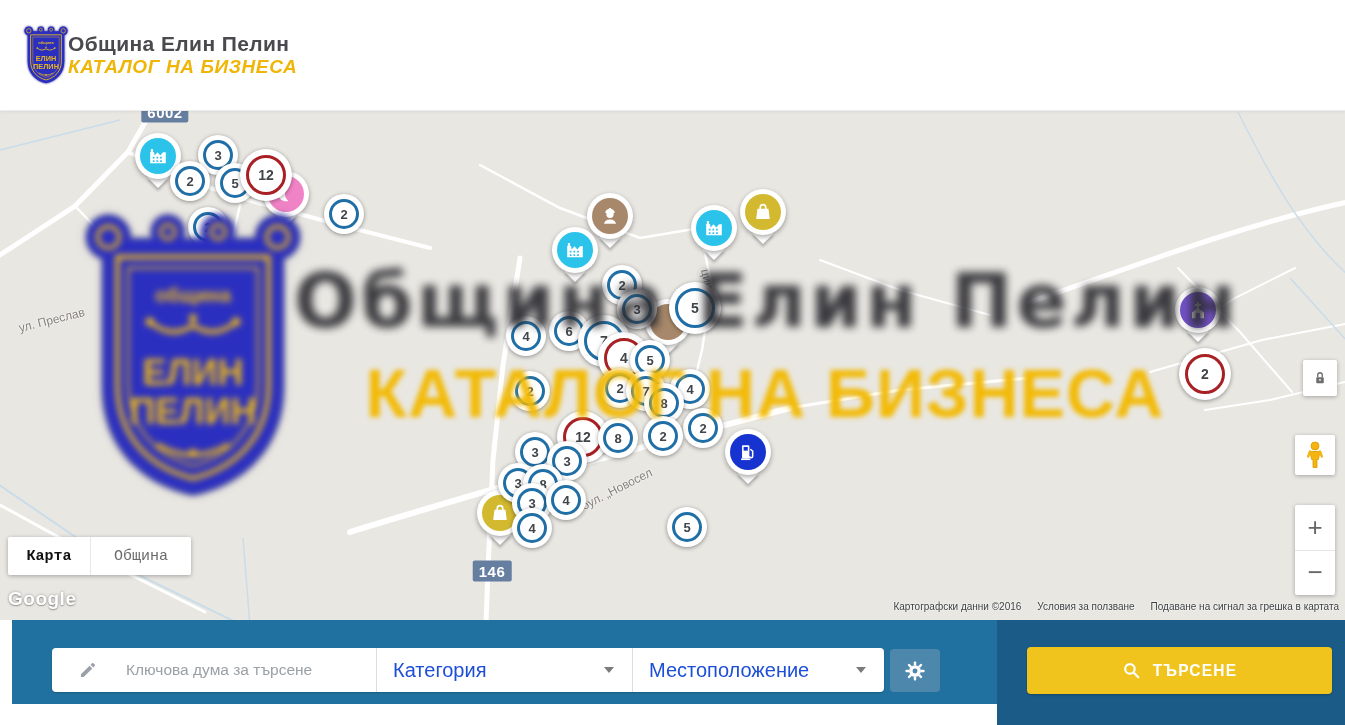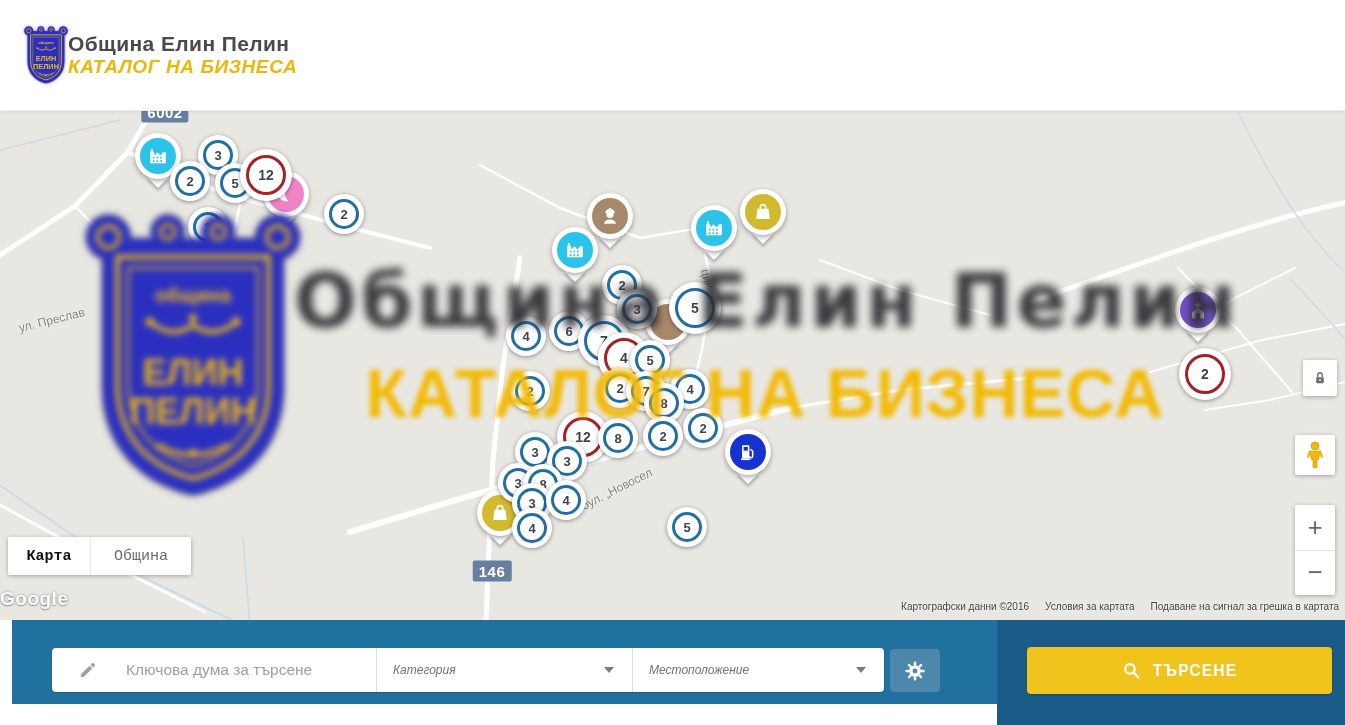--- a/index.html
+++ b/index.html
@@ -51,21 +51,21 @@
     filter:blur(4px);opacity:.92;}
   .wm-line2{position:absolute;left:765px;top:244px;transform:translateX(-50%);white-space:nowrap;
     font-size:68px;font-weight:700;letter-spacing:1px;color:#f2ba07;filter:blur(2.6px);}
   
   .maptype{position:absolute;left:8px;top:427px;z-index:8;display:flex;
     box-shadow:0 1px 4px rgba(0,0,0,.3);border-radius:2px;overflow:hidden;}
   .maptype-btn{height:38px;background:#fff;display:flex;align-items:center;justify-content:center;
     font-size:15px;cursor:pointer;font-family:Liberation Mono, monospace;}
   .maptype-btn.active{width:82px;font-weight:700;color:#111;}
   .maptype-btn.inactive{width:100px;color:#6b6b6b;border-left:1px solid #e8e8e8;}
-  .google-logo{position:absolute;left:0;bottom:10px;z-index:8;color:#fff;font-size:19px;font-weight:700;
+  .google-logo{position:absolute;left:8px;bottom:10px;z-index:8;color:#fff;font-size:19px;font-weight:700;
     letter-spacing:.5px;text-shadow:0 0 3px rgba(0,0,0,.35),0 1px 1px rgba(0,0,0,.25);cursor:pointer;}
   .attribution{position:absolute;right:6px;bottom:8px;z-index:8;display:flex;gap:16px;
     font-size:10px;color:#3c4043;}
   .attribution span{text-shadow:0 0 2px #fff,0 0 2px #fff;}
   .attribution .attr-link{cursor:pointer;}
   .ctl{position:absolute;background:#fff;z-index:8;box-shadow:0 1px 4px rgba(0,0,0,.3);border-radius:2px;}
   .ctl-lock{left:1303px;top:250px;width:34px;height:36px;display:flex;align-items:center;justify-content:center;cursor:pointer;}
   .ctl-pegman{left:1295px;top:325px;width:40px;height:40px;display:flex;align-items:center;justify-content:center;cursor:pointer;}
   .ctl-zoom{left:1295px;top:395px;width:40px;height:90px;display:flex;flex-direction:column;}
   .zoom-btn{flex:1;display:flex;align-items:center;justify-content:center;font-size:26px;color:#666;
@@ -78,21 +78,21 @@
     border-radius:4px;display:flex;box-shadow:0 1px 2px rgba(0,0,0,.2);}
   .seg{display:flex;align-items:center;box-sizing:border-box;}
   .seg-keyword{width:324px;padding-left:26px;}
   .seg-keyword svg{width:20px;height:20px;flex:none;}
   .seg-keyword input{border:none;outline:none;flex:1;margin-left:26px;font-size:15.5px;color:#333;
     font-family:"Liberation Sans",sans-serif;background:transparent;min-width:0;}
   .seg-keyword input::placeholder{color:#9aa0a6;}
   .seg-select{border-left:1px solid #ddd;justify-content:space-between;padding:0 18px 0 16px;cursor:pointer;}
   .seg-category{width:256px;}
   .seg-location{width:252px;}
-  .seg-select .sel-label{font-size:12px;color:#737373;font-style:italic;}
+  .seg-select .sel-label{font-size:20px;color:#1d4ed8;}
   .caret{width:0;height:0;border-left:5px solid transparent;border-right:5px solid transparent;
     border-top:6px solid #7b7b7b;}
   .gear-btn{position:absolute;left:878px;top:29px;width:50px;height:43px;background:#4d87ac;
     border:none;border-radius:4px;display:flex;align-items:center;justify-content:center;cursor:pointer;}
   .gear-btn svg{width:22px;height:22px;}
   .search-btn{position:absolute;left:1015px;top:27px;width:305px;height:47px;background:#f0c41d;
     border:none;border-radius:4px;display:flex;align-items:center;justify-content:center;gap:12px;
     cursor:pointer;box-shadow:0 1px 2px rgba(0,0,0,.25);}
   .search-btn svg{width:19px;height:19px;}
   .search-btn .btn-label{color:#fff;font-size:15.5px;font-weight:700;letter-spacing:1.2px;
@@ -420,21 +420,21 @@
 
   <div class="maptype">
     <div class="maptype-btn active">Карта</div>
     <div class="maptype-btn inactive">Община</div>
   </div>
 
   <div class="google-logo">Google</div>
 
   <div class="attribution">
       <span>Картографски данни ©2016</span>
-      <span class="attr-link">Условия за картата</span>
+      <span class="attr-link">Условия за ползване</span>
       <span class="attr-link">Подаване на сигнал за грешка в картата</span>
     </div>
 
   <div class="ctl ctl-lock">
     <svg width="18" height="18" viewBox="0 0 24 24">
       <path d="M9 11 V8 a3 3 0 0 1 6 0 v3" fill="none" stroke="#6d6d6d" stroke-width="1.8"></path>
       <rect x="7" y="11" width="10" height="8" rx="1" fill="#6d6d6d"></rect>
       <circle cx="12" cy="14.6" r="1.2" fill="#fff"></circle>
     </svg>
   </div>

